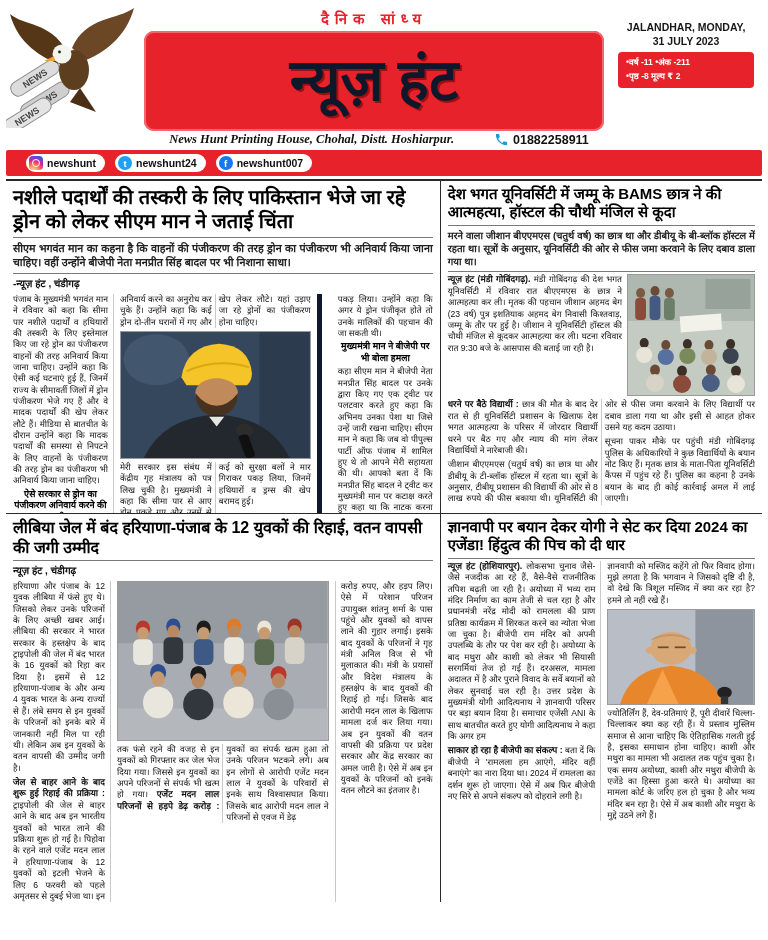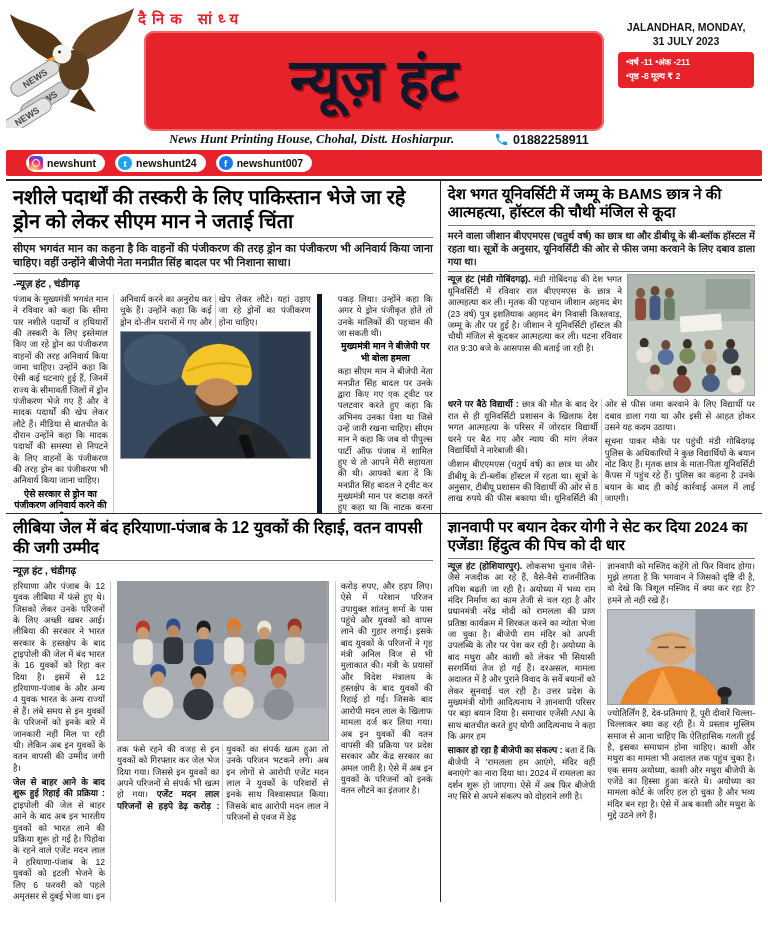--- a/index.html
+++ b/index.html
@@ -4,21 +4,21 @@
 <style>
   * { margin:0; padding:0; box-sizing:border-box; }
   html,body { background:#8f8f8f; }
   body { font-family:"Liberation Sans","DejaVu Sans",sans-serif; }
   .page { width:768px; height:940px; margin:0 auto; background:#ffffff; padding:4px 6px; overflow:hidden; position:relative; }
 
   
   .masthead { display:flex; align-items:flex-start; }
   .logo { width:132px; height:124px; flex:none; }
   .logo svg { width:100%; height:100%; }
-  .mast-center { flex:1; text-align:left; }
+  .mast-center { flex:1; text-align:center; }
   .tagline { color:#e8222a; font-weight:700; font-size:15px; letter-spacing:6px; padding-top:4px; }
   .banner { background:#e8222a; border-radius:10px; margin:3px 6px 0 6px; height:100px; display:flex; align-items:center; justify-content:center; box-shadow:inset 0 0 0 2px #f4666c; }
   .banner span { color:#0f172a; font-weight:800; font-size:58px; line-height:1; text-shadow:2px 2px 0 #9e0f14;font-family:Liberation Serif, serif; }
   .mast-right { width:152px; flex:none; padding-top:16px; }
   .dateline { font-size:10.5px; font-weight:800; color:#171717; text-align:center; line-height:1.35; }
   .issue-box { background:#e8222a; color:#fff; border-radius:4px; font-size:8.5px; font-weight:700; padding:4px 8px; margin:4px 8px 0 8px; line-height:1.6; text-align:left; }
   .address-row { display:flex; justify-content:center; align-items:center; gap:40px; padding:1px 10px 3px 0; }
   .address { font-family:"Liberation Serif","DejaVu Serif",serif; font-style:italic; font-weight:700; font-size:12.5px; color:#111; }
   .phone { display:flex; align-items:center; gap:4px; font-weight:800; font-size:12.5px; color:#111; }
   .phone svg { width:15px; height:15px; fill:#1d9bd7; }
@@ -182,20 +182,23 @@
               <rect x="110" y="0" width="40" height="128" fill="#2c3c4e"></rect>
               <path d="M48 46 Q52 14 78 12 Q102 14 104 42 Q104 50 100 54 L52 54 Z" fill="#f4c428"></path>
               <path d="M52 40 Q76 26 102 36" stroke="#d9a90f" stroke-width="2" fill="none"></path>
               <ellipse cx="76" cy="62" rx="17" ry="15" fill="#c08a5a"></ellipse>
               <path d="M59 62 Q60 84 76 86 Q92 84 93 62 Q85 75 76 75 Q67 75 59 62 Z" fill="#46321f"></path>
               <path d="M18 128 Q34 86 76 84 Q118 86 134 128 Z" fill="#23282e"></path>
               <polygon points="70,86 76,96 82,86" fill="#e8e6e0"></polygon>
               <circle cx="98" cy="100" r="7" fill="#2c2c2c"></circle>
               <rect x="96" y="104" width="8" height="24" rx="3" fill="#101010" transform="rotate(-16 100 116)"></rect>
             </svg>
+            <div class="cols2">
+              <p class="txt">मेरी सरकार इस संबंध में केंद्रीय गृह मंत्रालय को पत्र लिख चुकी है। मुख्यमंत्री ने कहा कि सीमा पार से आए ड्रोन पकड़े गए और उनमें से कई को सुरक्षा बलों ने मार गिराकर पकड़ लिया, जिनमें हथियारों व ड्रग्स की खेप बरामद हुई।</p>
+            </div>
           </div>
           <div class="a1-c4">
             <p class="txt">पकड़ लिया। उन्होंने कहा कि अगर ये ड्रोन पंजीकृत होते तो उनके मालिकों की पहचान की जा सकती थी।</p>
             <div class="subhd">मुख्यमंत्री मान ने बीजेपी पर भी बोला हमला</div>
             <p class="txt">कहा सीएम मान ने बीजेपी नेता मनप्रीत सिंह बादल पर उनके द्वारा किए गए एक ट्वीट पर पलटवार करते हुए कहा कि अभिनय उनका पेशा था जिसे उन्हें जारी रखना चाहिए। सीएम मान ने कहा कि जब वो पीपुल्स पार्टी ऑफ पंजाब में शामिल हुए थे तो आपने मेरी सहायता की थी। आपको बता दें कि मनप्रीत सिंह बादल ने ट्वीट कर मुख्यमंत्री मान पर कटाक्ष करते हुए कहा था कि नाटक करना उनका पेशा है और पंजाब के लोग उनका नाटक ही देख रहे हैं।</p>
           </div>
         </div>
       </section>
 
       <section>

